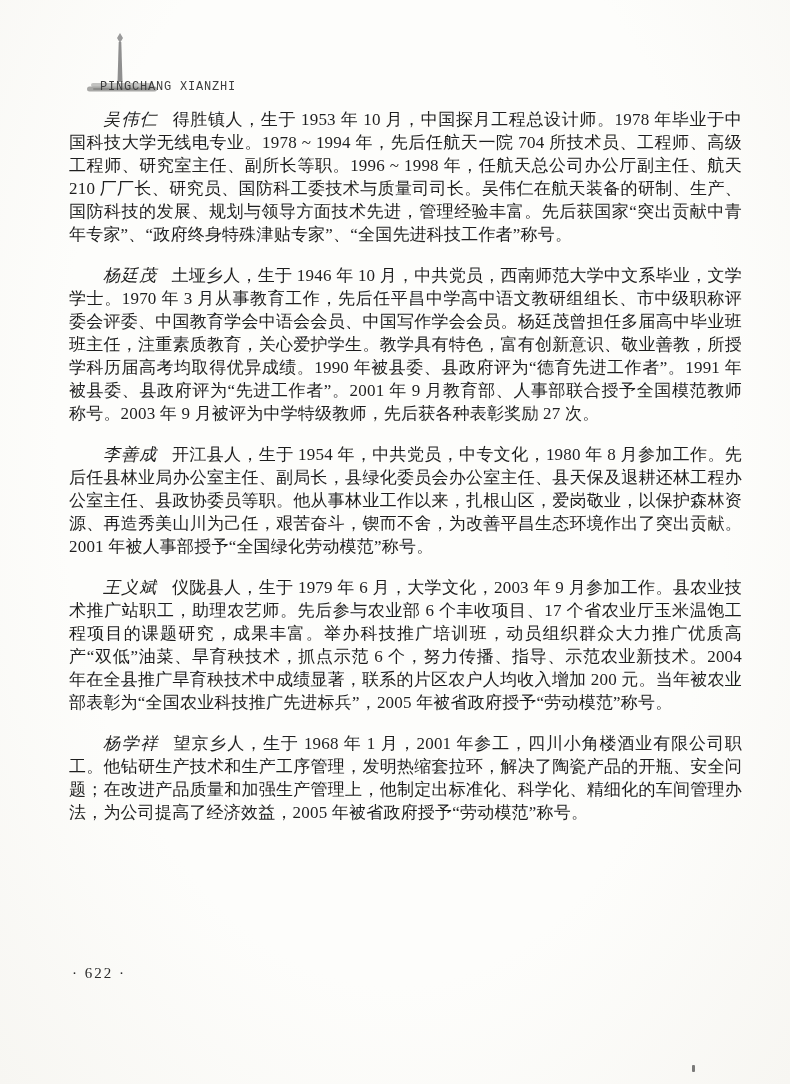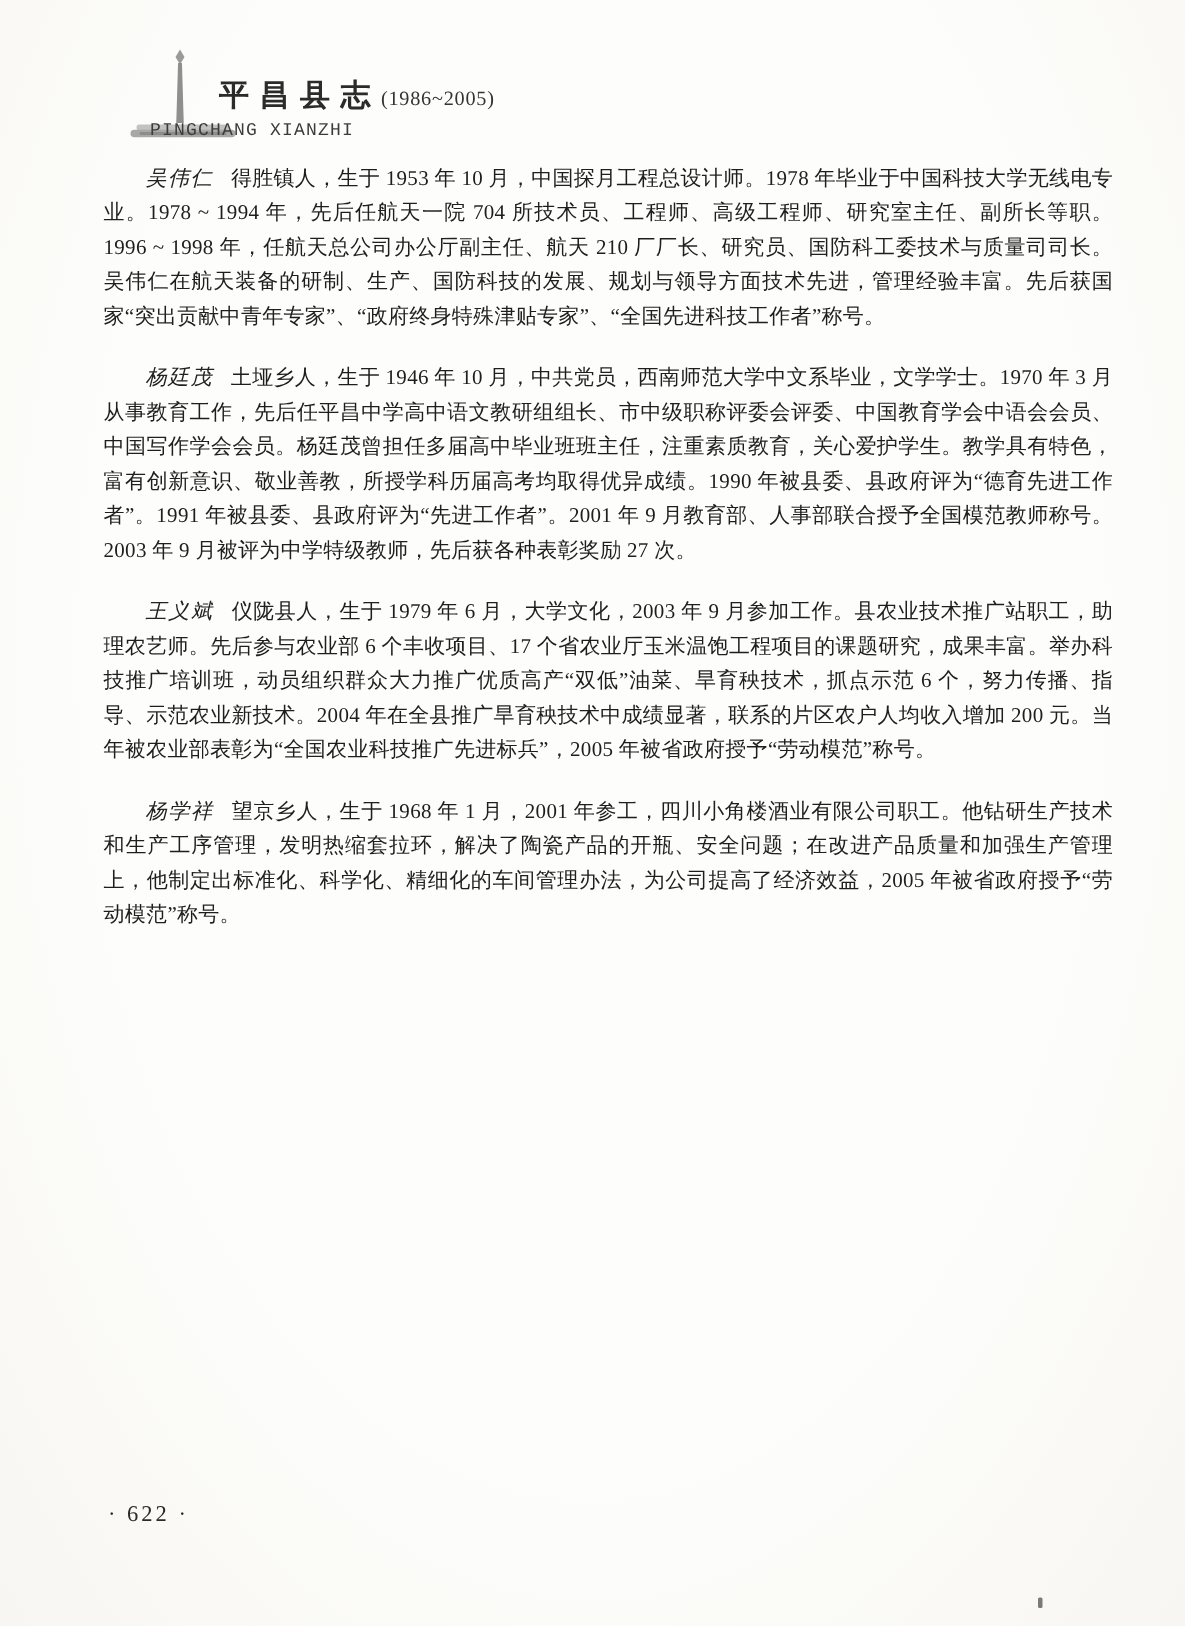--- a/index.html
+++ b/index.html
@@ -38,35 +38,35 @@
     letter-spacing: 0.8px;
     color: #3c3c3c;
   }
 
   
   .content {
     position: absolute;
     left: 69px;
     top: 108px;
     width: 673px;
-    font-size: 14px;
+    font-size: 17px;
     line-height: 23px;
     text-align: justify;
   }
   .bio { text-indent: 2em; margin-bottom: 18px; }
   .bio-name {
     font-style: italic;
     letter-spacing: 1px;
     margin-right: 0.85em;
     color: #222;
   }
   .bio-text { letter-spacing: 0.2px; }
 
   
-  .footer { position: absolute; left: 72px; top: 1001px; }
+  .footer { position: absolute; left: 72px; top: 964px; }
   .page-num { font-size: 15px; letter-spacing: 2px; color: #2a2a2a; }
 
   .speck {
     position: absolute;
     left: 692px;
     top: 1065px;
     width: 3px;
     height: 7px;
     background: #5a5a5a;
     border-radius: 1px;
@@ -84,32 +84,32 @@
 
         <polygon points="37,3 40,8 37,13 34,8" fill="#9a9a9a"></polygon>
 
         <polygon points="35.7,12 38.3,12 39.5,52 34.5,52" fill="#8f8f8f"></polygon>
 
         <rect x="8" y="53" width="62" height="4" rx="2" fill="#c2c2c0"></rect>
         <rect x="4" y="56.5" width="70" height="5" rx="2.5" fill="#a8a8a6"></rect>
         <rect x="10" y="58" width="58" height="2" rx="1" fill="#8c8c8a"></rect>
       </svg>
     </div>
-    <div class="title-row">
-      <span class="title-cn">平昌县志</span><span class="title-years">(1986~2005)</span>
-    </div>
     <div class="title-pinyin">PINGCHANG XIANZHI</div>
   </div>
 
   <div class="content">
     <p class="bio">
       <span class="bio-name">吴伟仁</span><span class="bio-text">得胜镇人，生于 1953 年 10 月，中国探月工程总设计师。1978 年毕业于中国科技大学无线电专业。1978 ~ 1994 年，先后任航天一院 704 所技术员、工程师、高级工程师、研究室主任、副所长等职。1996 ~ 1998 年，任航天总公司办公厅副主任、航天 210 厂厂长、研究员、国防科工委技术与质量司司长。吴伟仁在航天装备的研制、生产、国防科技的发展、规划与领导方面技术先进，管理经验丰富。先后获国家“突出贡献中青年专家”、“政府终身特殊津贴专家”、“全国先进科技工作者”称号。</span>
     </p>
     <p class="bio">
       <span class="bio-name">杨廷茂</span><span class="bio-text">土垭乡人，生于 1946 年 10 月，中共党员，西南师范大学中文系毕业，文学学士。1970 年 3 月从事教育工作，先后任平昌中学高中语文教研组组长、市中级职称评委会评委、中国教育学会中语会会员、中国写作学会会员。杨廷茂曾担任多届高中毕业班班主任，注重素质教育，关心爱护学生。教学具有特色，富有创新意识、敬业善教，所授学科历届高考均取得优异成绩。1990 年被县委、县政府评为“德育先进工作者”。1991 年被县委、县政府评为“先进工作者”。2001 年 9 月教育部、人事部联合授予全国模范教师称号。2003 年 9 月被评为中学特级教师，先后获各种表彰奖励 27 次。</span>
+    </p>
+    <p class="bio">
+      <span class="bio-name">李善成</span><span class="bio-text">开江县人，生于 1954 年，中共党员，中专文化，1980 年 8 月参加工作。先后任县林业局办公室主任、副局长，县绿化委员会办公室主任、县天保及退耕还林工程办公室主任、县政协委员等职。他从事林业工作以来，扎根山区，爱岗敬业，以保护森林资源、再造秀美山川为己任，艰苦奋斗，锲而不舍，为改善平昌生态环境作出了突出贡献。2001 年被人事部授予“全国绿化劳动模范”称号。</span>
     </p>
     <p class="bio">
       <span class="bio-name">王义斌</span><span class="bio-text">仪陇县人，生于 1979 年 6 月，大学文化，2003 年 9 月参加工作。县农业技术推广站职工，助理农艺师。先后参与农业部 6 个丰收项目、17 个省农业厅玉米温饱工程项目的课题研究，成果丰富。举办科技推广培训班，动员组织群众大力推广优质高产“双低”油菜、旱育秧技术，抓点示范 6 个，努力传播、指导、示范农业新技术。2004 年在全县推广旱育秧技术中成绩显著，联系的片区农户人均收入增加 200 元。当年被农业部表彰为“全国农业科技推广先进标兵”，2005 年被省政府授予“劳动模范”称号。</span>
     </p>
     <p class="bio">
       <span class="bio-name">杨学祥</span><span class="bio-text">望京乡人，生于 1968 年 1 月，2001 年参工，四川小角楼酒业有限公司职工。他钻研生产技术和生产工序管理，发明热缩套拉环，解决了陶瓷产品的开瓶、安全问题；在改进产品质量和加强生产管理上，他制定出标准化、科学化、精细化的车间管理办法，为公司提高了经济效益，2005 年被省政府授予“劳动模范”称号。</span>
     </p>
   </div>
 
   <div class="footer">

